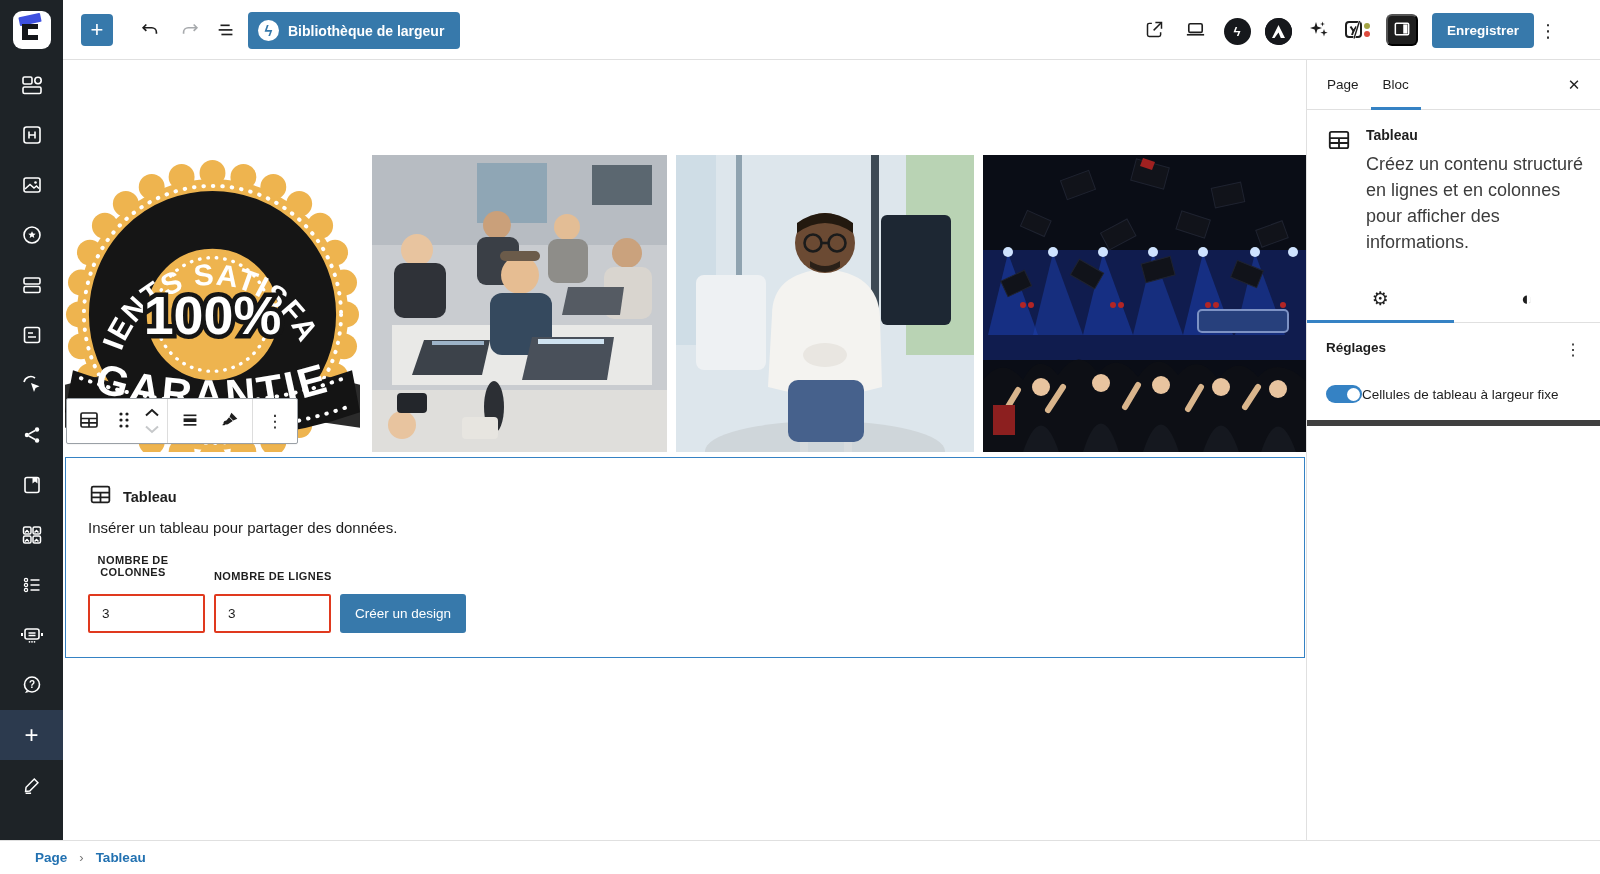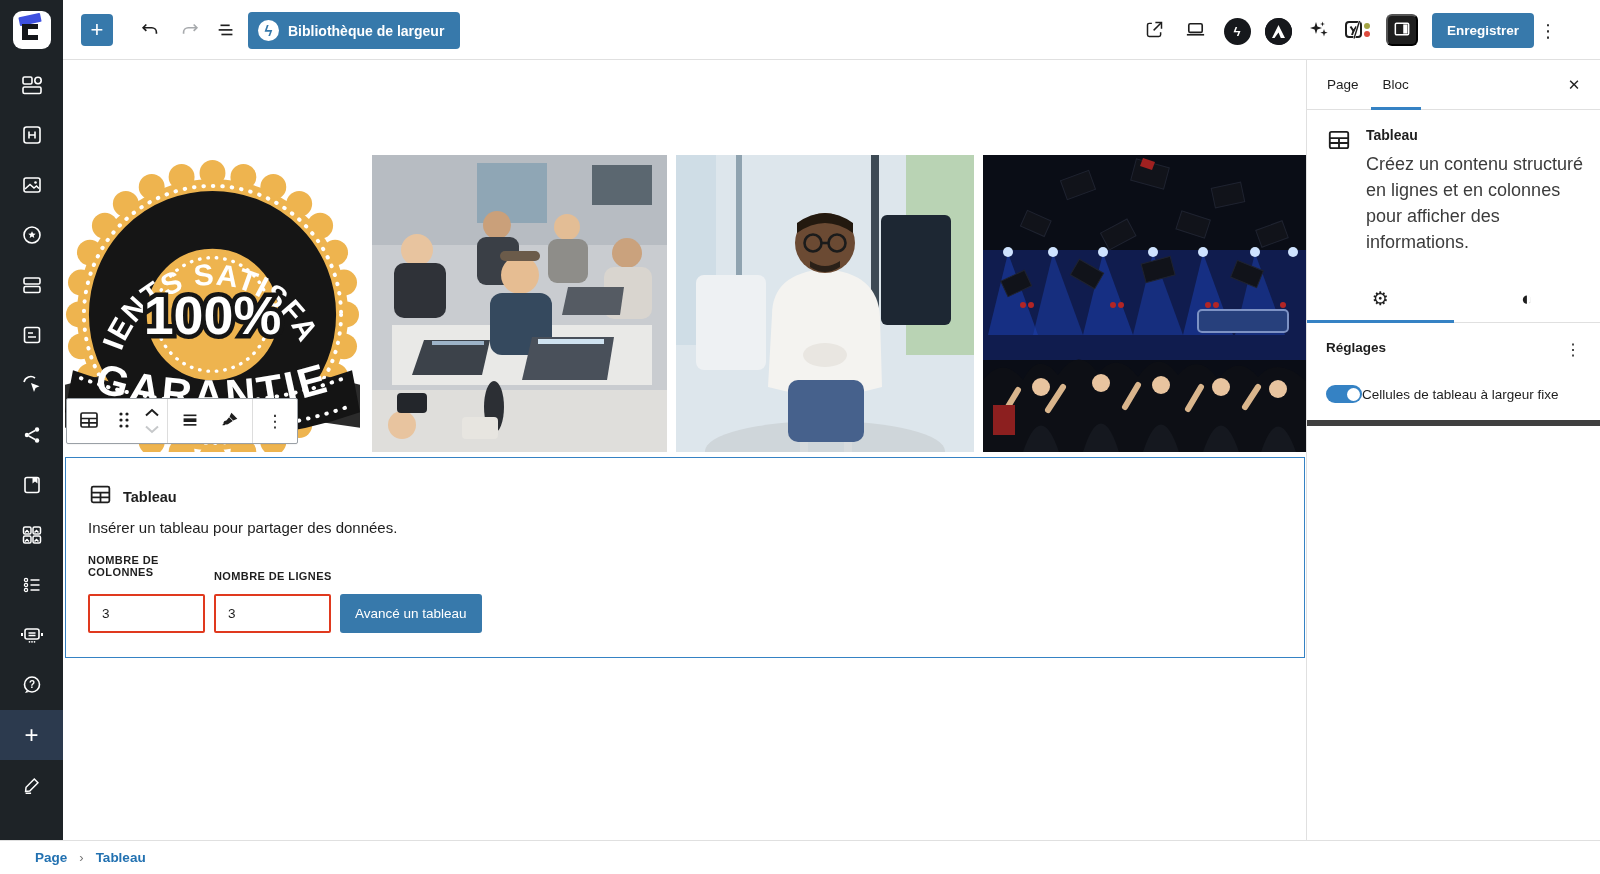--- a/index.html
+++ b/index.html
@@ -55,21 +55,21 @@
   .bt-btn { width:40px; height:44px; display:flex; align-items:center; justify-content:center; background:transparent; border:none; cursor:pointer; }
   .bt-mover { width:26px; height:44px; display:flex; flex-direction:column; align-items:center; justify-content:center; gap:2px; }
   .bt-kebab { font-size:17px; color:#1e1e1e; }
 
   
   .table-block { position:absolute; left:2px; top:397px; width:1240px; height:201px; background:#fff;
     border:1.5px solid #3582c4; }
   .tp-head { position:absolute; left:22px; top:24px; display:flex; align-items:center; gap:10px; }
   .tp-title { font-size:14.5px; font-weight:700; }
   .tp-desc { position:absolute; left:22px; top:61px; font-size:15px; color:#1e1e1e; }
-  .tp-label { position:absolute; font-size:11px; font-weight:600; letter-spacing:.4px; color:#1e1e1e; text-transform:uppercase; }
+  .tp-label { position:absolute; font-size:11px; font-weight:600; letter-spacing:.4px; color:#1e1e1e; text-transform:uppercase;text-align:center; }
   .tp-input { position:absolute; top:136px; width:117px; height:39px; border:2px solid #e0391e; border-radius:2px;
     font-size:13.5px; padding:0 12px; color:#1e1e1e; font-family:"Liberation Sans",sans-serif; background:#fff; }
   .tp-create { position:absolute; left:274px; top:136px; height:39px; padding:0 15px; background:#3779ab; color:#fff;
     border:none; border-radius:3px; font-size:13.5px; cursor:pointer; font-family:"Liberation Sans",sans-serif; }
 
   
   .sidebar { position:absolute; left:1306px; top:60px; width:294px; height:780px; background:#fff; border-left:1px solid #e0e0e0; z-index:35; }
   .sb-header { height:50px; border-bottom:1px solid #e0e0e0; display:flex; align-items:stretch; position:relative; }
   .sb-tab { padding:0 12px; display:flex; align-items:center; font-size:13.5px; font-weight:500; color:#1e1e1e; cursor:pointer; position:relative; }
   .sb-tab.first { margin-left:8px; }
@@ -593,21 +593,21 @@
             <path d="M3.5 10.2 h17 M3.5 14.8 h17 M12 10.2 v9.3" stroke="#1e1e1e" stroke-width="1.7"></path>
           </svg>
       </span>
       <span class="tp-title">Tableau</span>
     </div>
     <div class="tp-desc">Insérer un tableau pour partager des données.</div>
     <div class="tp-label" style="left:22px; top:96px; width:90px;">Nombre de colonnes</div>
     <div class="tp-label" style="left:148px; top:112px;">Nombre de lignes</div>
     <input class="tp-input" style="left: 22px;" value="3">
     <input class="tp-input" style="left: 148px;" value="3">
-    <button class="tp-create">Avancé un tableau</button>
+    <button class="tp-create">Créer un design</button>
   </div>
 </div>
 
 <div class="sidebar">
   <div class="sb-header">
     <div class="sb-tab first">Page</div>
     <div class="sb-tab active">Bloc</div>
     <button class="sb-close">✕</button>
   </div>
 

